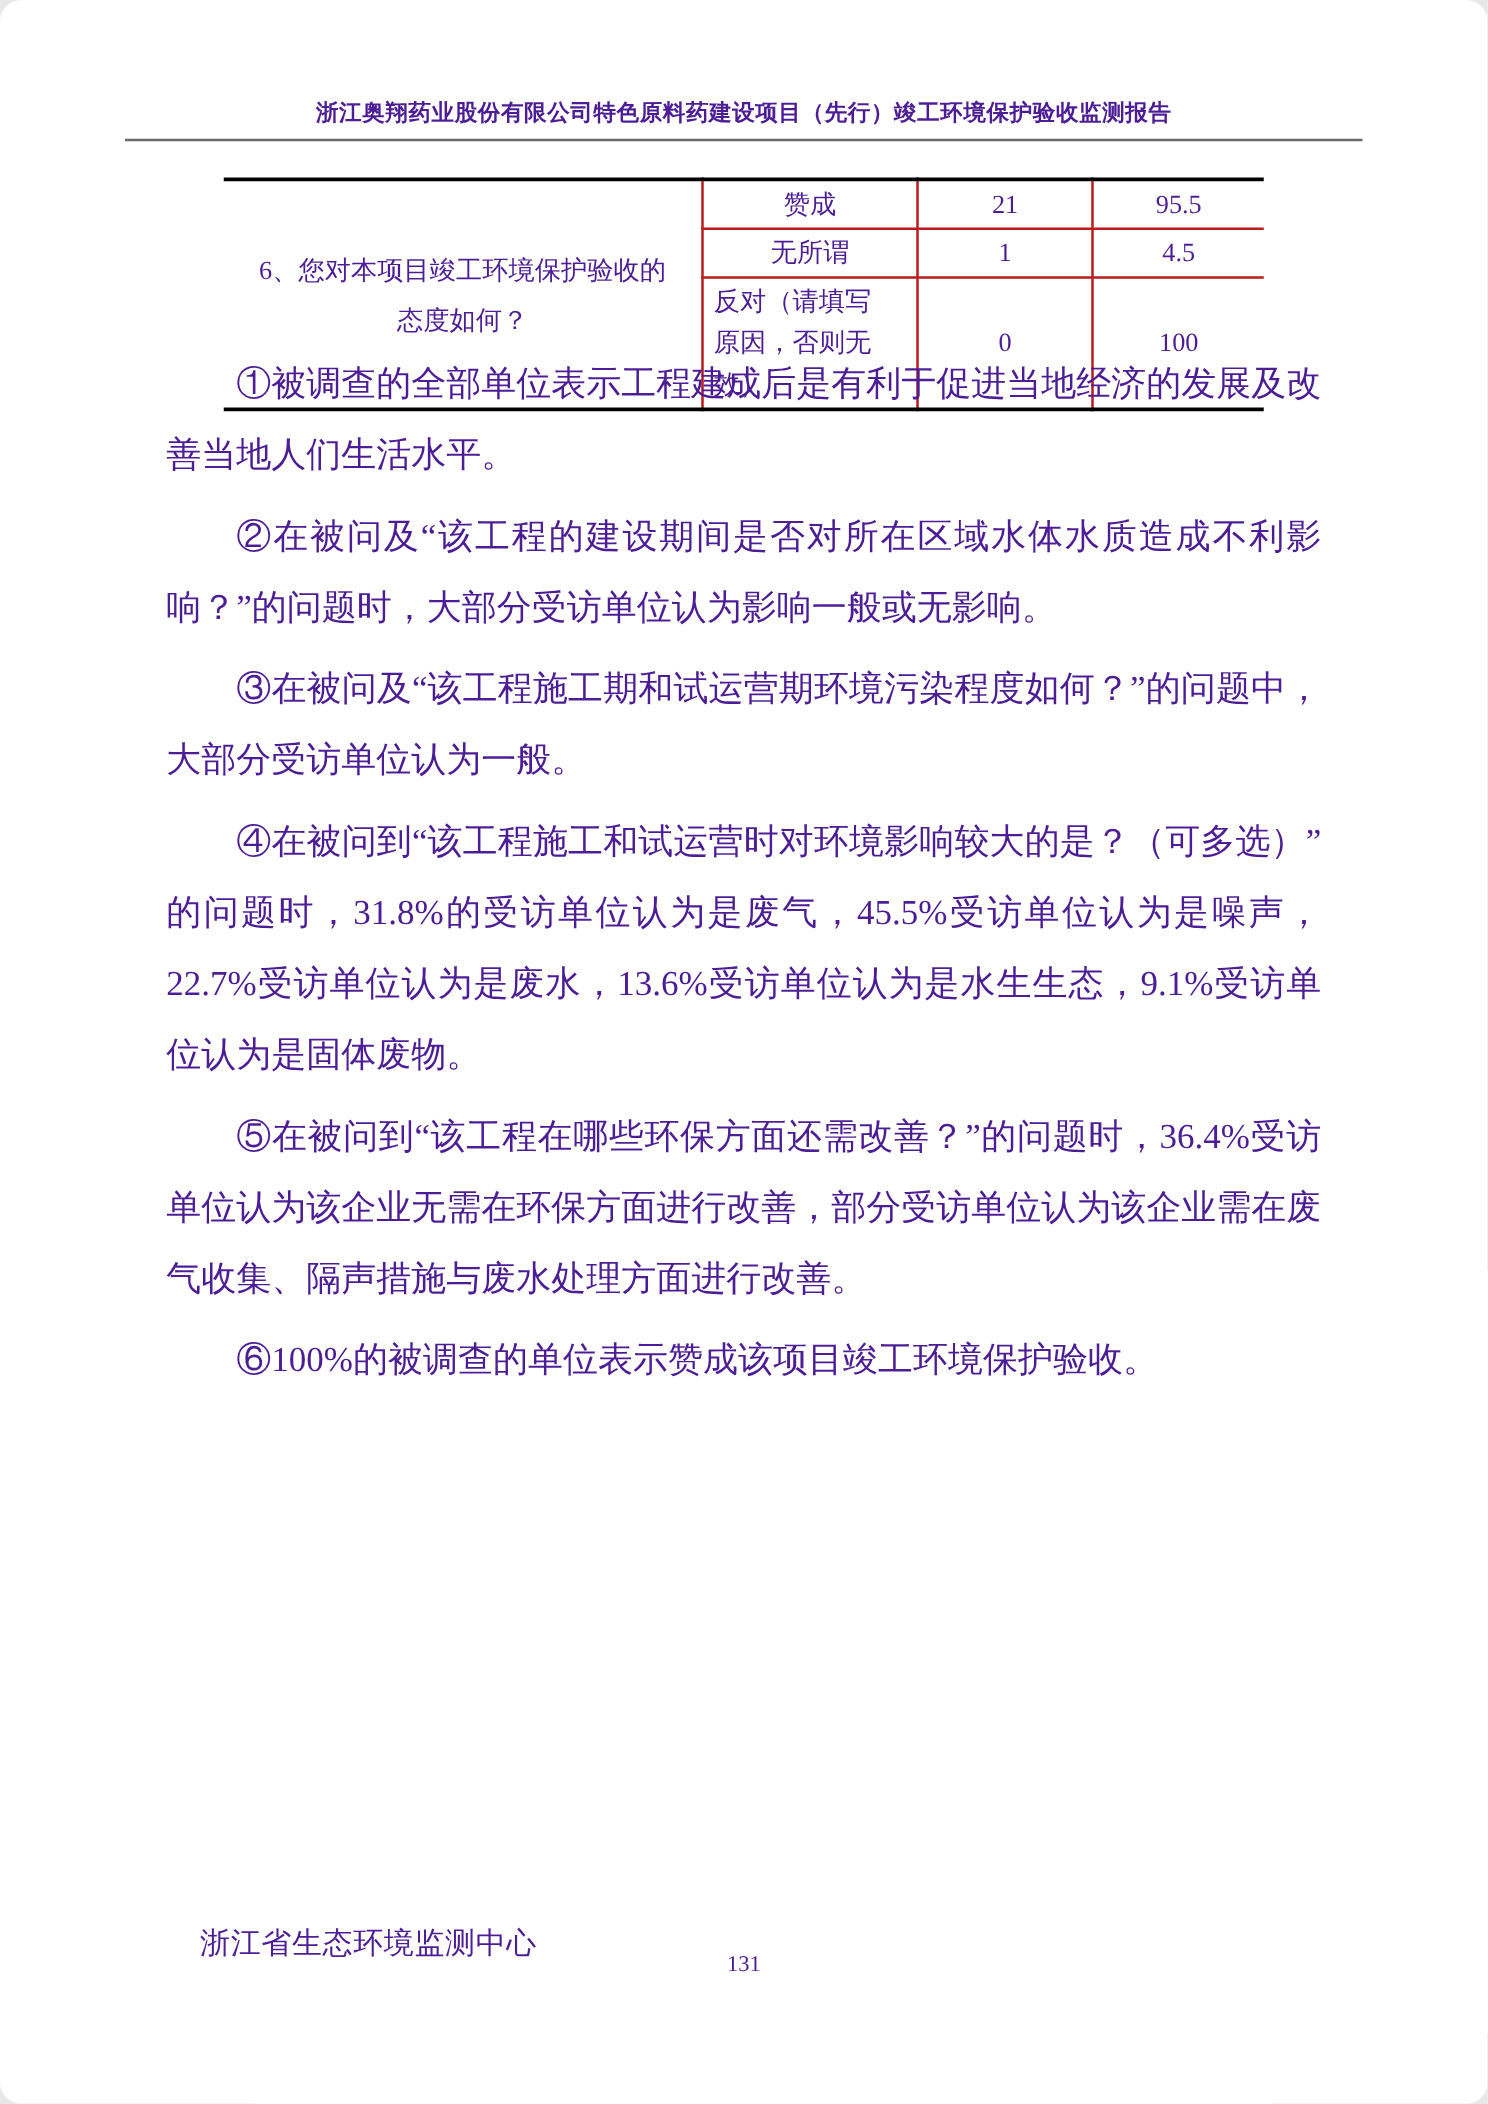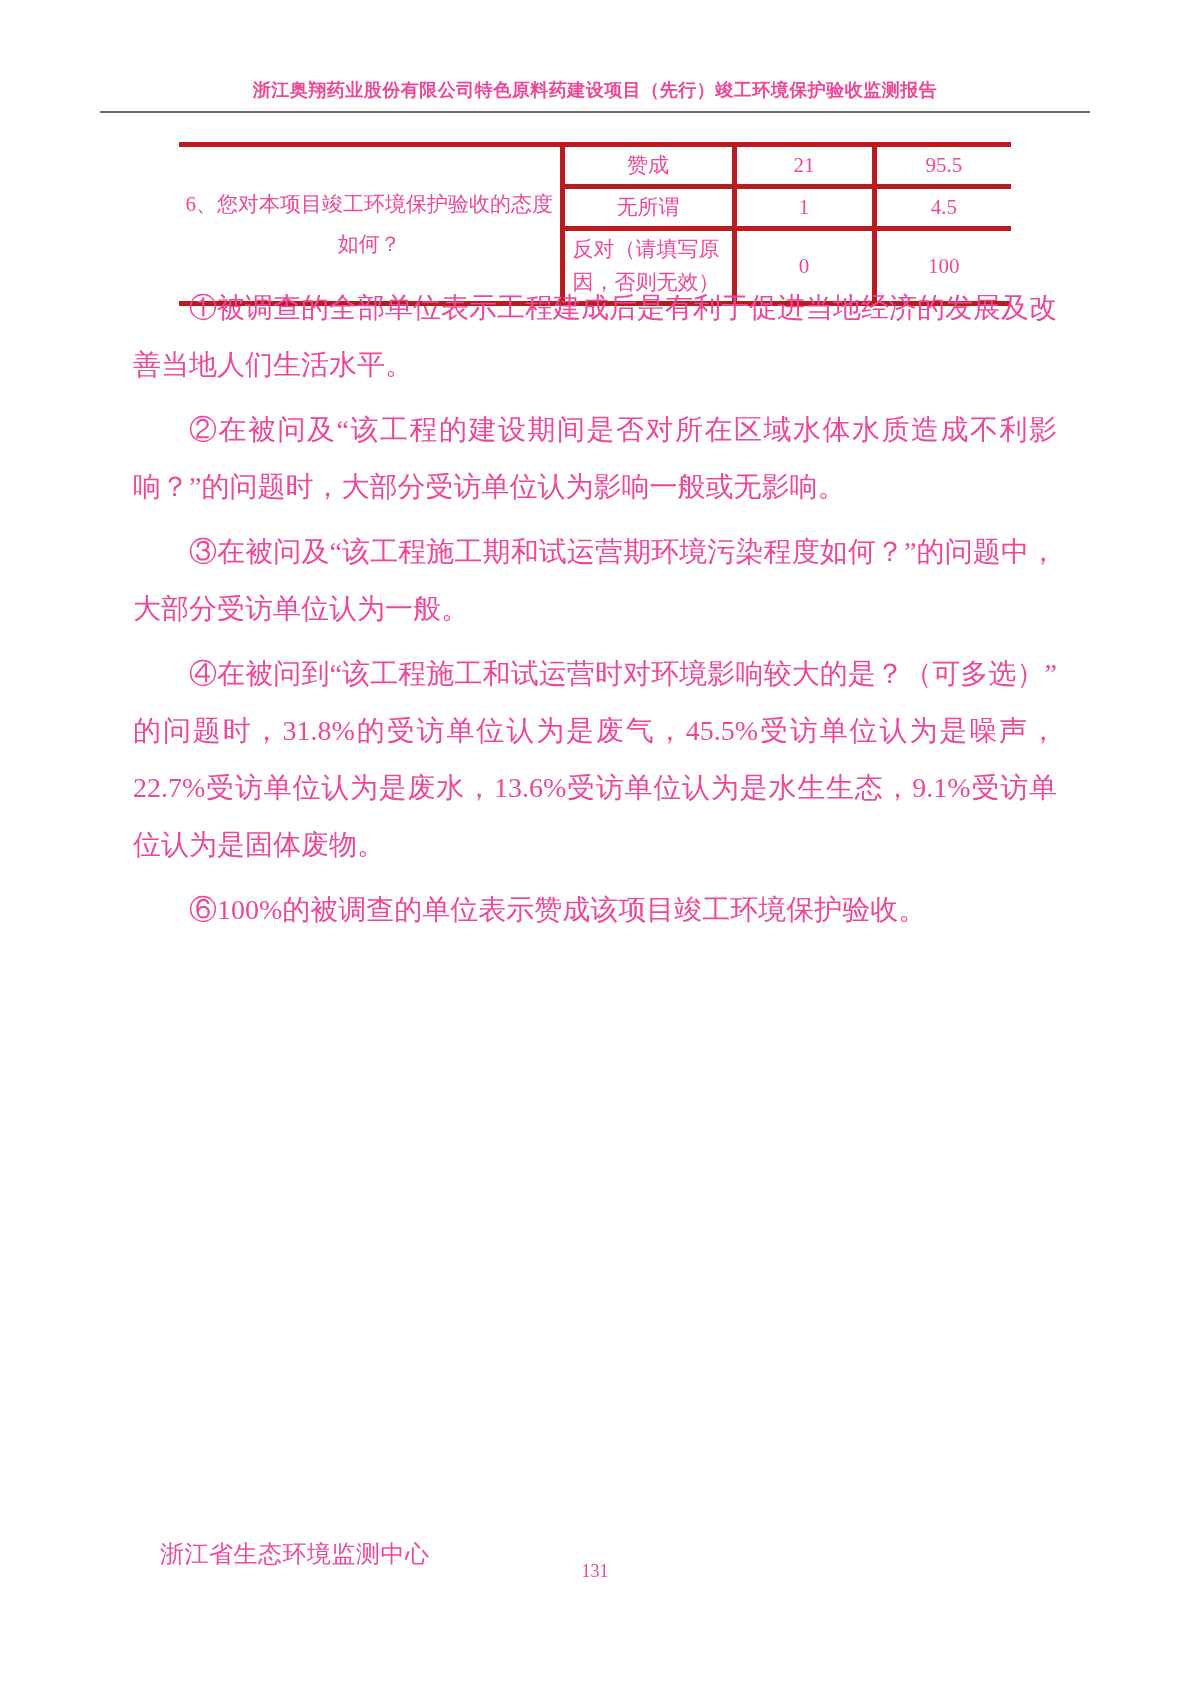--- a/index.html
+++ b/index.html
@@ -3,22 +3,23 @@
 <meta charset="utf-8">
 <style>
   html,body{margin:0;padding:0;background:#e8e8e8;}
   .page{
     position:relative;
     width:1190px;
     height:1683px;
     margin:0 auto;
     background:#ffffff;
     font-family:"Liberation Serif","DejaVu Serif",serif;
-    color:#ec4899;
+    color:#4c1d95;
     overflow:hidden;
+    border-radius:17px;
   }
   
   .header{
     position:absolute;
     top:78px;
     left:100px;
     right:100px;
     text-align:center;
     font-size:18px;
     font-weight:bold;
@@ -32,24 +33,24 @@
     top:142px;
     left:179px;
     width:832px;
     border-collapse:collapse;
     table-layout:fixed;
     font-size:21px;
     border-top:3px solid #000;
     border-bottom:3px solid #000;
   }
   table.survey td{
-    border:5px solid #b91c1c;
+    border:2px solid #b91c1c;
     text-align:center;
     vertical-align:middle;
-    padding:2px 6px;
+    padding:2px 22px;
     line-height:31px;
   }
   table.survey td.q{
     border-left:none;
     text-align:center;
     line-height:40px;
   }
   table.survey td.last{ border-right:none; }
   table.survey tr.r1 td{ height:33px; }
   table.survey tr.r2 td{ height:33px;text-align:center; }
@@ -130,20 +131,21 @@
         <td class="last">100</td>
       </tr>
     </tbody>
   </table>
 
   <div class="body-text">
     <p>①被调查的全部单位表示工程建成后是有利于促进当地经济的发展及改善当地人们生活水平。</p>
     <p>②在被问及“该工程的建设期间是否对所在区域水体水质造成不利影响？”的问题时，大部分受访单位认为影响一般或无影响。</p>
     <p>③在被问及“该工程施工期和试运营期环境污染程度如何？”的问题中，大部分受访单位认为一般。</p>
     <p>④在被问到“该工程施工和试运营时对环境影响较大的是？（可多选）”的问题时，31.8%的受访单位认为是废气，45.5%受访单位认为是噪声，22.7%受访单位认为是废水，13.6%受访单位认为是水生生态，9.1%受访单位认为是固体废物。</p>
+    <p>⑤在被问到“该工程在哪些环保方面还需改善？”的问题时，36.4%受访单位认为该企业无需在环保方面进行改善，部分受访单位认为该企业需在废气收集、隔声措施与废水处理方面进行改善。</p>
     <p>⑥100%的被调查的单位表示赞成该项目竣工环境保护验收。</p>
   </div>
 
   <div class="footer">
     <span class="footer-org">浙江省生态环境监测中心</span>
     <span class="footer-page">131</span>
   </div>
 
 </div>
 

